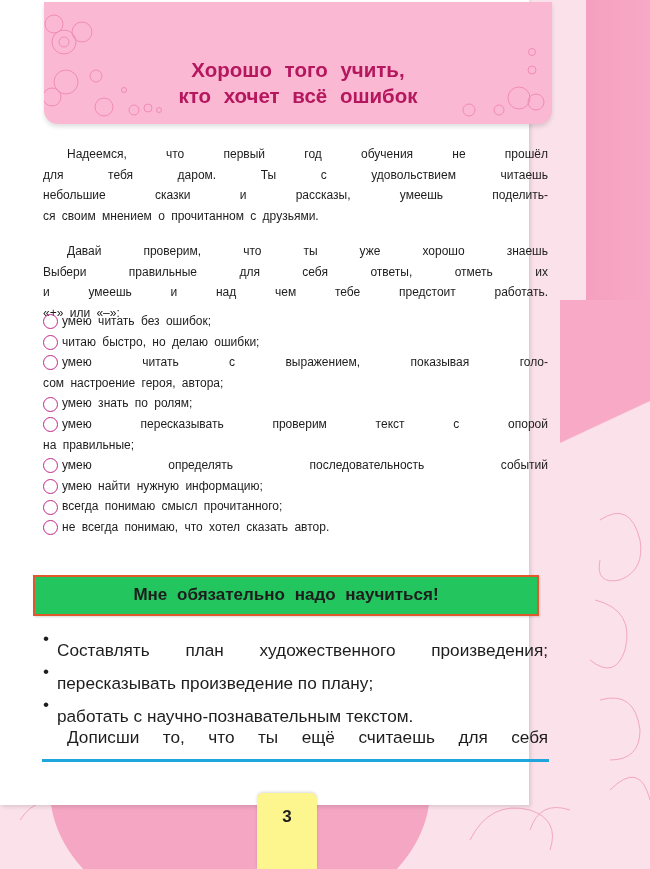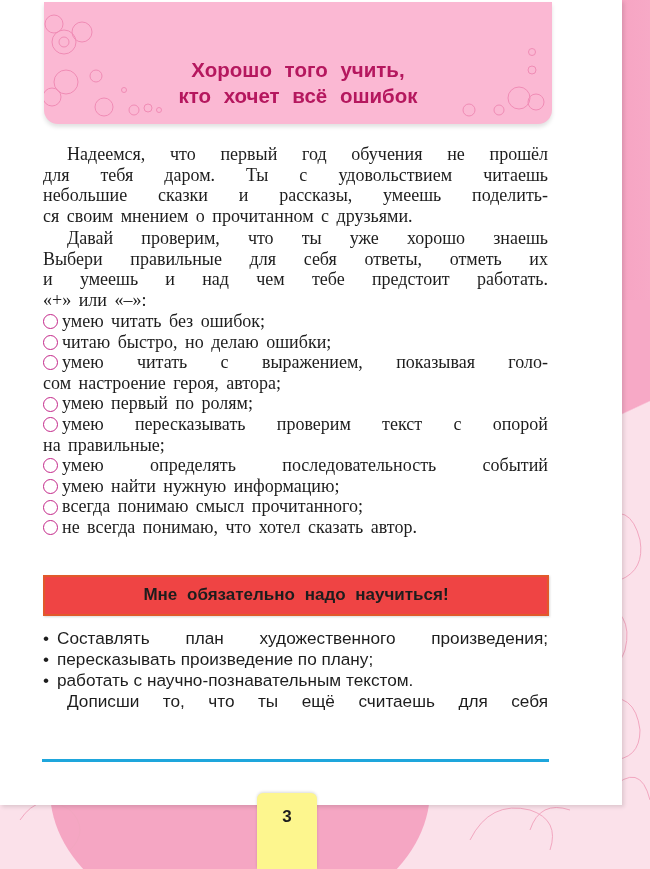--- a/index.html
+++ b/index.html
@@ -19,21 +19,21 @@
     background: linear-gradient(155deg, #f7a9c6 0%, #f7a9c6 45%, #fbe1ea 45.5%, #fbe1ea 100%);
   }
   .bg-bottom-wave {
     position: absolute; left: 50px; top: 790px; width: 380px; height: 140px;
     background: #f5a6c3; border-radius: 0 0 50% 50% / 0 0 100% 100%;
   }
   .bg-swirls {
     position: absolute; left: 0; top: 0; width: 650px; height: 869px; pointer-events: none;
   }
   .page {
-    position: absolute; left: 0; top: 0; width: 622px; height: 805px;
+    position: absolute; left: 0; top: 0; width: 529px; height: 805px;
     background: #ffffff;
     box-shadow: 2px 2px 4px rgba(0,0,0,0.12);
   }
   .header-banner {
     position: absolute; left: 44px; top: 2px; width: 508px; height: 122px;
     background: #fbb8d3;
     border-radius: 0 0 14px 14px;
     box-shadow: 0 3px 4px rgba(0,0,0,0.12);
     overflow: hidden;
   }
@@ -41,49 +41,48 @@
     position: absolute; left: 0; right: 0; top: 55px;
     text-align: center;
     color: #b5175e;
     font-weight: bold;
     font-size: 20.5px;
     line-height: 26px;
     word-spacing: 7px;
   }
   .text {
     position: absolute; left: 43px; width: 505px;
-    font-size: 18px; line-height: 20.6px;
+    font-size: 12px; line-height: 20.6px;
     text-align: justify;
     text-align-last: justify;
     word-spacing: 3px;
-    font-family: Liberation Serif, serif;
   }
   .line { display: block; white-space: nowrap; text-align: justify; text-align-last: justify; }
   .line.last { text-align-last: left; }
   .indent { padding-left: 24px; }
   .opt { display: flex; align-items: center; }
   .circle {
     display: inline-block; width: 15px; height: 15px; border: 1.6px solid #c4288a;
     border-radius: 50%; margin-right: 4px; flex: 0 0 auto; margin-top: 1px;
   }
   .opt-text { flex: 1; white-space: nowrap; text-align: justify; text-align-last: justify; }
   .opt-text.last { text-align-last: left; }
   .notice-box {
-    position: absolute; left: 43px; top: 575px; width: 506px; height: 41px;
-    background: #ef4444;
+    position: absolute; left: 33px; top: 575px; width: 506px; height: 41px;
+    background: #22c55e;
     border: 2.5px solid #e1592b;
     box-shadow: 1px 1px 2px rgba(0,0,0,0.15);
     text-align: center;
     font-weight: bold; font-size: 17px; line-height: 36px;
     word-spacing: 5px;
   }
   .bullet-list { position: absolute; left: 43px; top: 628px; width: 505px; font-size: 17.2px; line-height: 21px; }
   .bullet { white-space: nowrap; display: flex; }
   .bullet-dot { width: 14px; flex: 0 0 auto; }
-  .bullet-text { flex: 1; text-align: justify; text-align-last: justify; }
+  .bullet-text { flex: 1; text-align: justify; text-align-last: justify; margin-top: 12px; }
   .bullet-text.left { text-align-last: left; }
   .answer-line {
     position: absolute; left: 42px; top: 759px; width: 507px; height: 3px; background: #1ea6dc;
   }
   .page-number-tab {
     position: absolute; left: 257px; top: 793px; width: 60px; height: 76px;
     background: #fdf68e;
     border-radius: 6px 6px 0 0;
     box-shadow: 0 -1px 3px rgba(0,0,0,0.15);
     text-align: center; font-weight: bold; font-size: 17px; padding-top: 14px;
@@ -137,21 +136,21 @@
     </div>
   </div>
 
   <div class="text" style="top:144px;">
     <span class="line indent">Надеемся, что первый год обучения не прошёл</span>
     <span class="line">для тебя даром. Ты с удовольствием читаешь</span>
     <span class="line">небольшие сказки и рассказы, умеешь поделить-</span>
     <span class="line last">ся своим мнением о прочитанном с друзьями.</span>
   </div>
 
-  <div class="text" style="top:228px;">
+  <div class="text" style="top:241px;">
     <span class="line indent">Давай проверим, что ты уже хорошо знаешь</span>
     <span class="line">Выбери правильные для себя ответы, отметь их</span>
     <span class="line">и умеешь и над чем тебе предстоит работать.</span>
     <span class="line last">«+» или «–»:</span>
   </div>
 
   <div class="text" style="top:311px;">
     <div class="opt">
       <span class="circle"></span>
       <span class="opt-text last">умею читать без ошибок;</span>
@@ -160,21 +159,21 @@
       <span class="circle"></span>
       <span class="opt-text last">читаю быстро, но делаю ошибки;</span>
     </div>
     <div class="opt">
       <span class="circle"></span>
       <span class="opt-text">умею читать с выражением, показывая голо-</span>
     </div>
     <span class="line last">сом настроение героя, автора;</span>
     <div class="opt">
       <span class="circle"></span>
-      <span class="opt-text last">умею первый по ролям;</span>
+      <span class="opt-text last">умею знать по ролям;</span>
     </div>
     <div class="opt">
       <span class="circle"></span>
       <span class="opt-text">умею пересказывать проверим текст с опорой</span>
     </div>
     <span class="line last">на правильные;</span>
     <div class="opt">
       <span class="circle"></span>
       <span class="opt-text">умею определять последовательность событий</span>
     </div>

